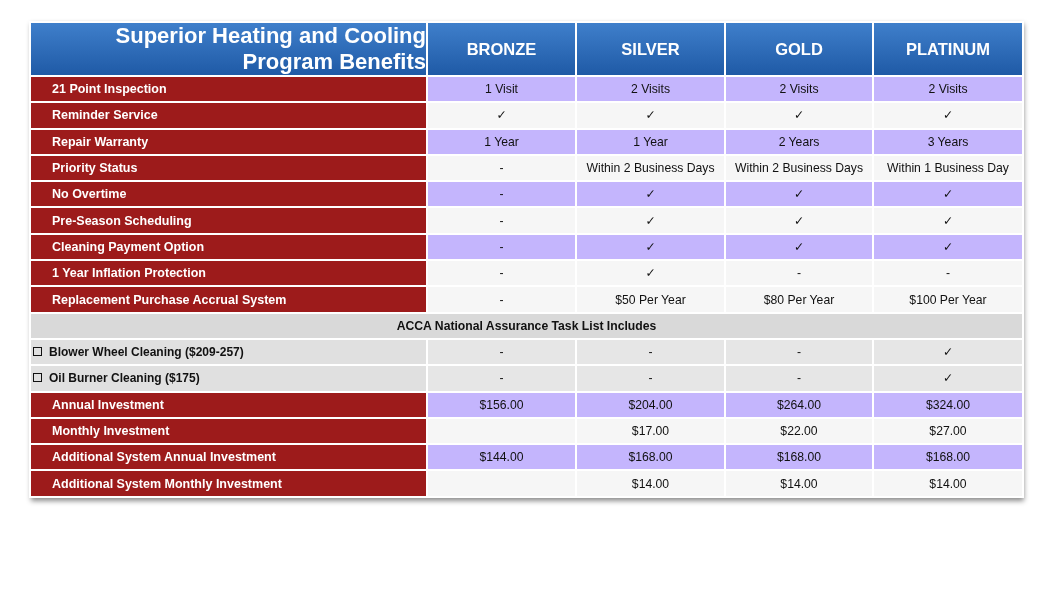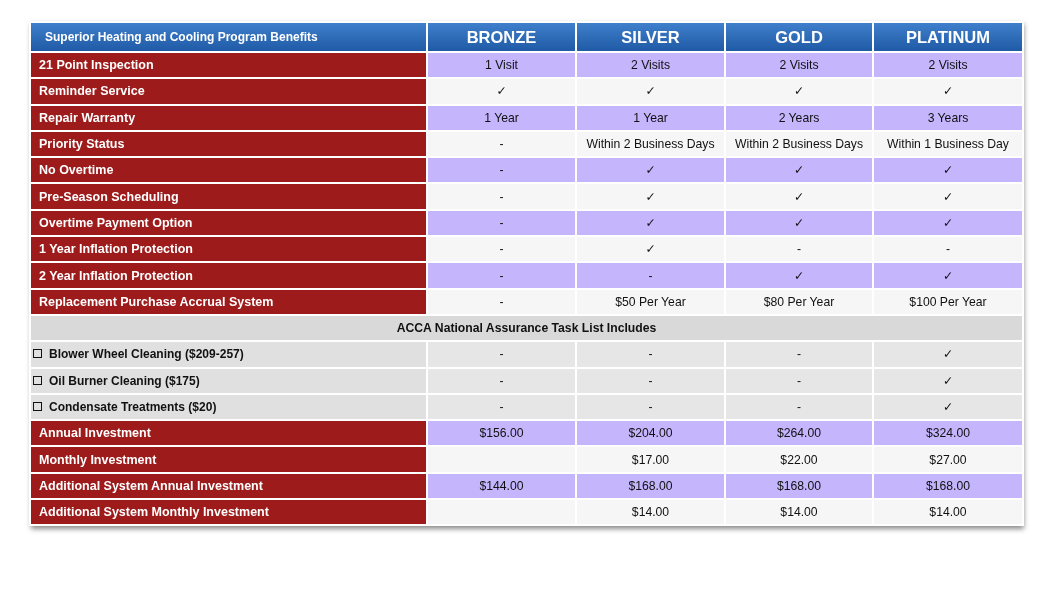--- a/index.html
+++ b/index.html
@@ -6,24 +6,24 @@
   body { width: 1051px; height: 604px; position: relative; overflow: hidden;
          font-family: "Liberation Sans", sans-serif; }
   .wrap { position: absolute; left: 29px; top: 21px; width: 993px;
           box-shadow: 2px 3px 5px rgba(0,0,0,0.45); background: #fff; }
   table { border-collapse: collapse; width: 993px; table-layout: fixed; }
   col.c0 { width: 397px; } col.c1 { width: 149px; } col.c2 { width: 149px; }
   col.c3 { width: 148px; } col.c4 { width: 150px; }
   td, th { padding: 0; border: 2px solid #ffffff; }
   thead th { height: 28px; background: linear-gradient(#3f7fcb, #1f5aa6);
              color: #fff; font-weight: bold; font-size: 16.5px; text-align: center; }
-  thead th.title { text-align: left; padding-left: 14px; font-size: 12px; }
+  thead th.title { text-align: right; padding-left: 14px; font-size: 22px; }
   tbody tr { height: 26.3px; }
   td.label { background: #9d1b1b; color: #fff; font-weight: bold; font-size: 12.5px;
-             padding-left: 8px; text-align: left; white-space: nowrap; }
+             padding-left: 21px; text-align: left; white-space: nowrap; }
   td.val { color: #111; font-size: 12.2px; text-align: center; }
   tr.odd td.val { background: #c4b5fd; }
   tr.even td.val { background: #f6f6f6; }
   tr.section td { background: #d9d9d9; color: #111; font-weight: bold; font-size: 12.2px;
                   text-align: center; }
   tr.task td.tlabel { background: #e0e0e0; color: #111; font-weight: bold; font-size: 12px;
                       padding-left: 2px; white-space: nowrap; }
   tr.task td.val { background: #e6e6e6; }
   .box { display: inline-block; width: 7px; height: 7px; border: 1.3px solid #111;
          margin-right: 7px; vertical-align: 0px; }
@@ -88,39 +88,32 @@
       <td class="val check">✓</td>
     </tr>
     <tr class="even">
       <td class="label">Pre-Season Scheduling</td>
       <td class="val">-</td>
       <td class="val check">✓</td>
       <td class="val check">✓</td>
       <td class="val check">✓</td>
     </tr>
     <tr class="odd">
-      <td class="label">Overtime Payment Option</td>
+      <td class="label">Cleaning Payment Option</td>
       <td class="val">-</td>
       <td class="val check">✓</td>
       <td class="val check">✓</td>
       <td class="val check">✓</td>
     </tr>
     <tr class="even">
       <td class="label">1 Year Inflation Protection</td>
       <td class="val">-</td>
       <td class="val check">✓</td>
       <td class="val">-</td>
       <td class="val">-</td>
-    </tr>
-    <tr class="odd">
-      <td class="label">2 Year Inflation Protection</td>
-      <td class="val">-</td>
-      <td class="val">-</td>
-      <td class="val check">✓</td>
-      <td class="val check">✓</td>
     </tr>
     <tr class="even">
       <td class="label">Replacement Purchase Accrual System</td>
       <td class="val">-</td>
       <td class="val">$50 Per Year</td>
       <td class="val">$80 Per Year</td>
       <td class="val">$100 Per Year</td>
     </tr>
 
     <tr class="section">
@@ -129,27 +122,20 @@
 
     <tr class="task">
       <td class="tlabel"><span class="box"></span><span>Blower Wheel Cleaning ($209-257)</span></td>
       <td class="val">-</td>
       <td class="val">-</td>
       <td class="val">-</td>
       <td class="val check">✓</td>
     </tr>
     <tr class="task">
       <td class="tlabel"><span class="box"></span><span>Oil Burner Cleaning ($175)</span></td>
-      <td class="val">-</td>
-      <td class="val">-</td>
-      <td class="val">-</td>
-      <td class="val check">✓</td>
-    </tr>
-    <tr class="task">
-      <td class="tlabel"><span class="box"></span><span>Condensate Treatments  ($20)</span></td>
       <td class="val">-</td>
       <td class="val">-</td>
       <td class="val">-</td>
       <td class="val check">✓</td>
     </tr>
 
     <tr class="odd">
       <td class="label">Annual Investment</td>
       <td class="val">$156.00</td>
       <td class="val">$204.00</td>

